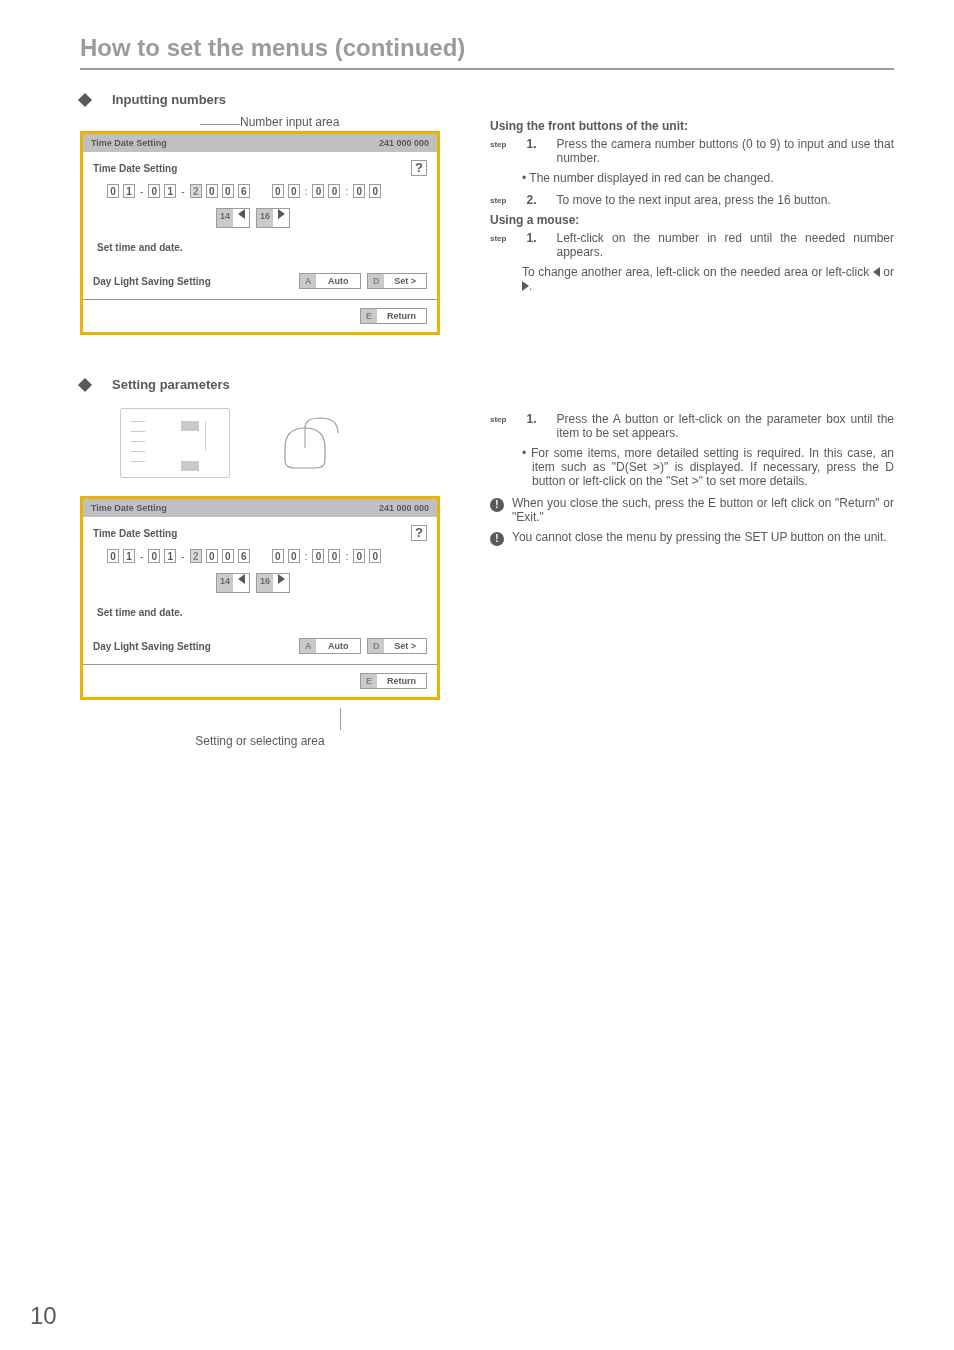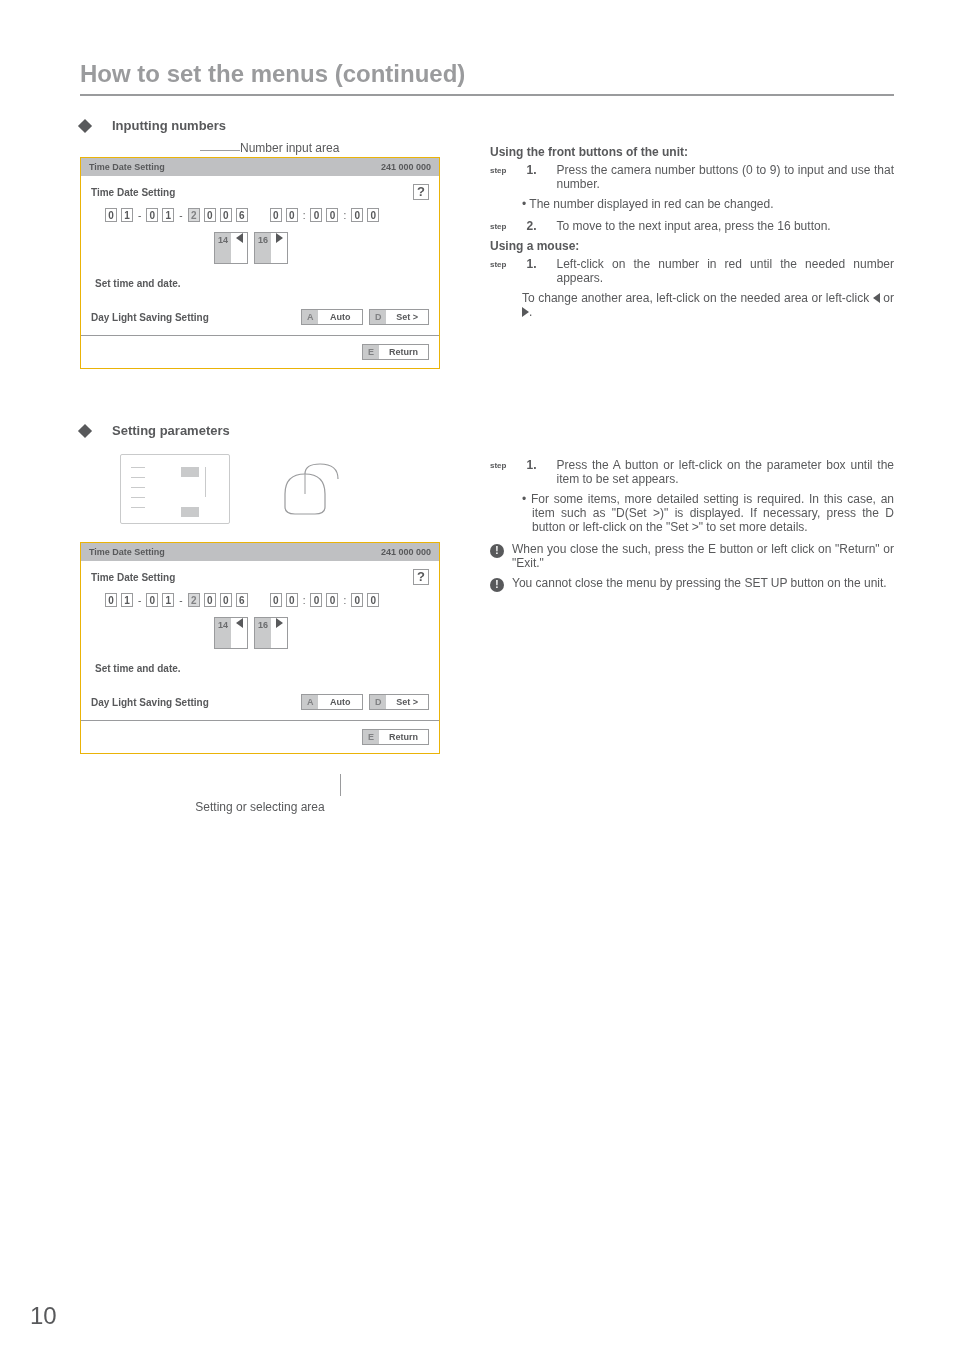--- a/index.html
+++ b/index.html
@@ -5,21 +5,21 @@
   * { box-sizing: border-box; }
   body {
     margin: 0;
     padding: 0;
     font-family: Arial, Helvetica, sans-serif;
     color: #58595b;
     background: #fff;
     width: 954px;
   }
   .page {
-    padding: 60px 60px 40px 80px;
+    padding: 34px 60px 40px 80px;
     position: relative;
     min-height: 1350px;
   }
   .page-title {
     font-size: 24px;
     font-weight: bold;
     color: #9a9b9d;
     border-bottom: 2px solid #9a9b9d;
     padding-bottom: 6px;
     margin-bottom: 22px;
@@ -60,25 +60,25 @@
     position: absolute;
     left: -40px;
     top: 9px;
     width: 40px;
     height: 1px;
     background: #9a9b9d;
   }
 
   
   .panel {
-    border: 1px solid #eab308;
+    border: 3px solid #eab308;
     width: 360px;
     font-size: 10px;
     color: #58595b;
-    margin-bottom: 20px;
+    margin-bottom: 8px;
   }
   .panel-header {
     background: #bfc0c2;
     padding: 4px 8px;
     display: flex;
     justify-content: space-between;
     font-size: 9px;
     font-weight: bold;
     color: #58595b;
   }
@@ -131,21 +131,21 @@
     justify-content: center;
     gap: 6px;
     margin-bottom: 14px;
     margin-left: 110px;
     width: 100px;
   }
   .nav-btn {
     display: flex;
     align-items: center;
     border: 1px solid #9a9b9d;
-    height: 32px;
+    height: 20px;
   }
   .nav-num {
     background: #c9cacb;
     width: 16px;
     height: 100%;
     line-height: 14px;
     text-align: center;
     font-size: 9px;
     font-weight: bold;
     color: #6b6c6e;

